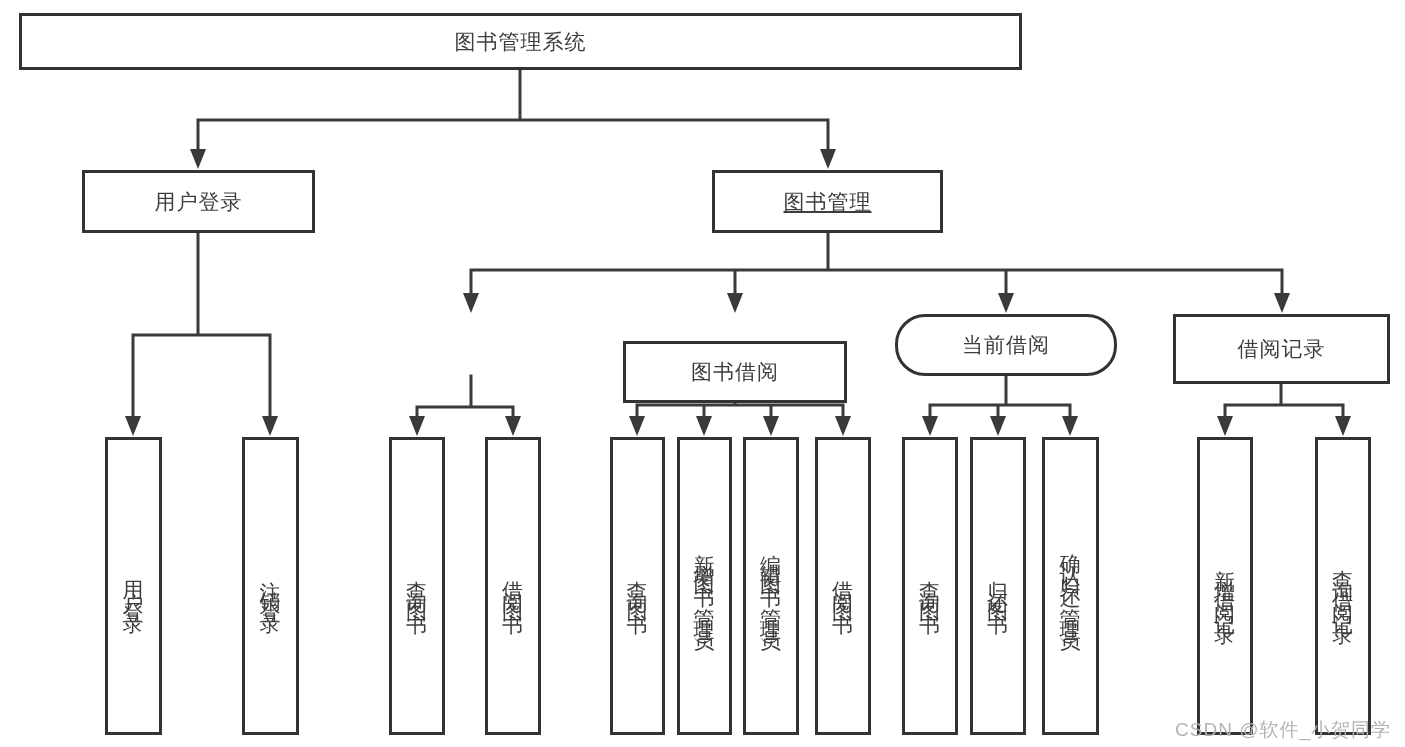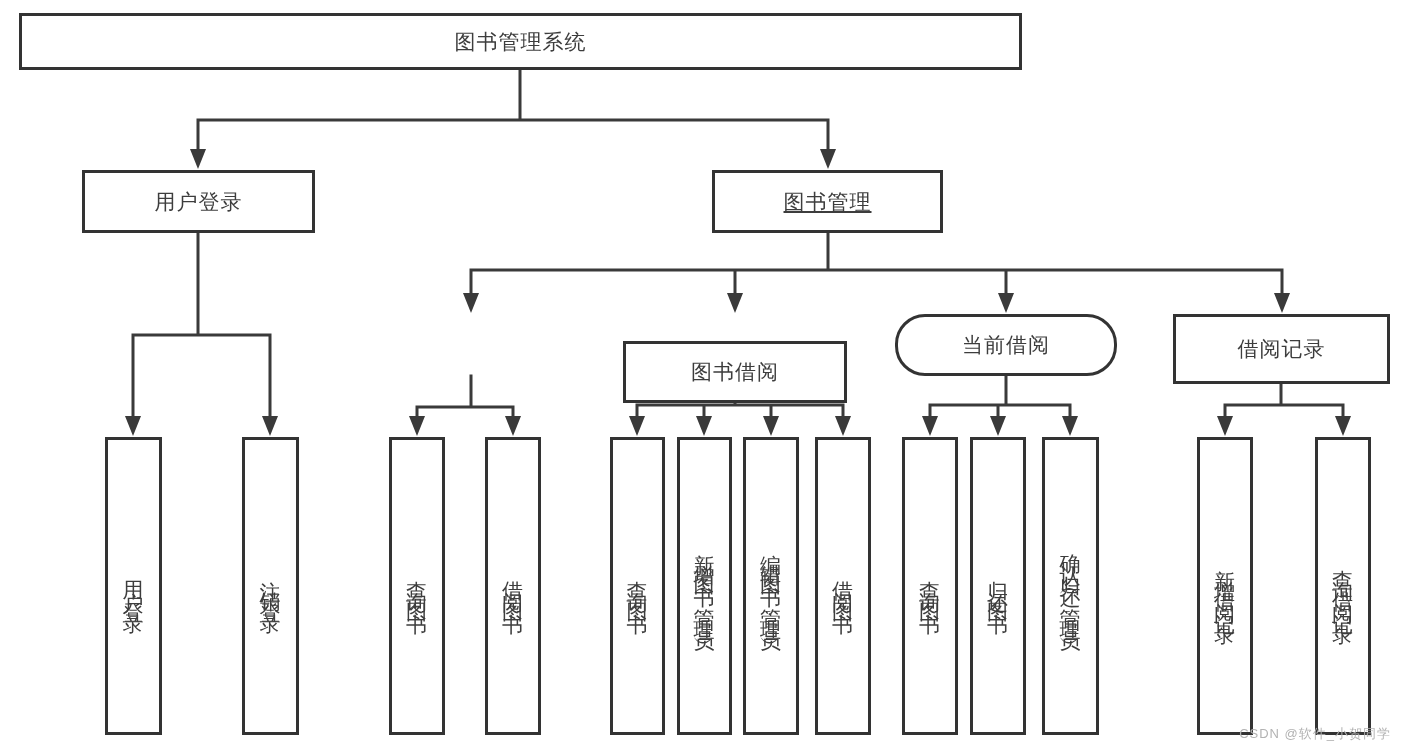--- a/index.html
+++ b/index.html
@@ -39,21 +39,21 @@
   .leaf {
     writing-mode: vertical-rl;
     text-orientation: mixed;
     letter-spacing: 11px;
     line-height: 1;
   }
   .watermark {
     position: absolute;
     right: 14px;
     bottom: 4px;
-    font-size: 13px;
+    font-size: 19px;
     color: var(--watermark);
     letter-spacing: 1px;
   }
 </style>
 </head>
 <body>
 
 <div class="canvas">
 
   <svg class="connectors" viewBox="0 0 1405 747" xmlns="http://www.w3.org/2000/svg">

